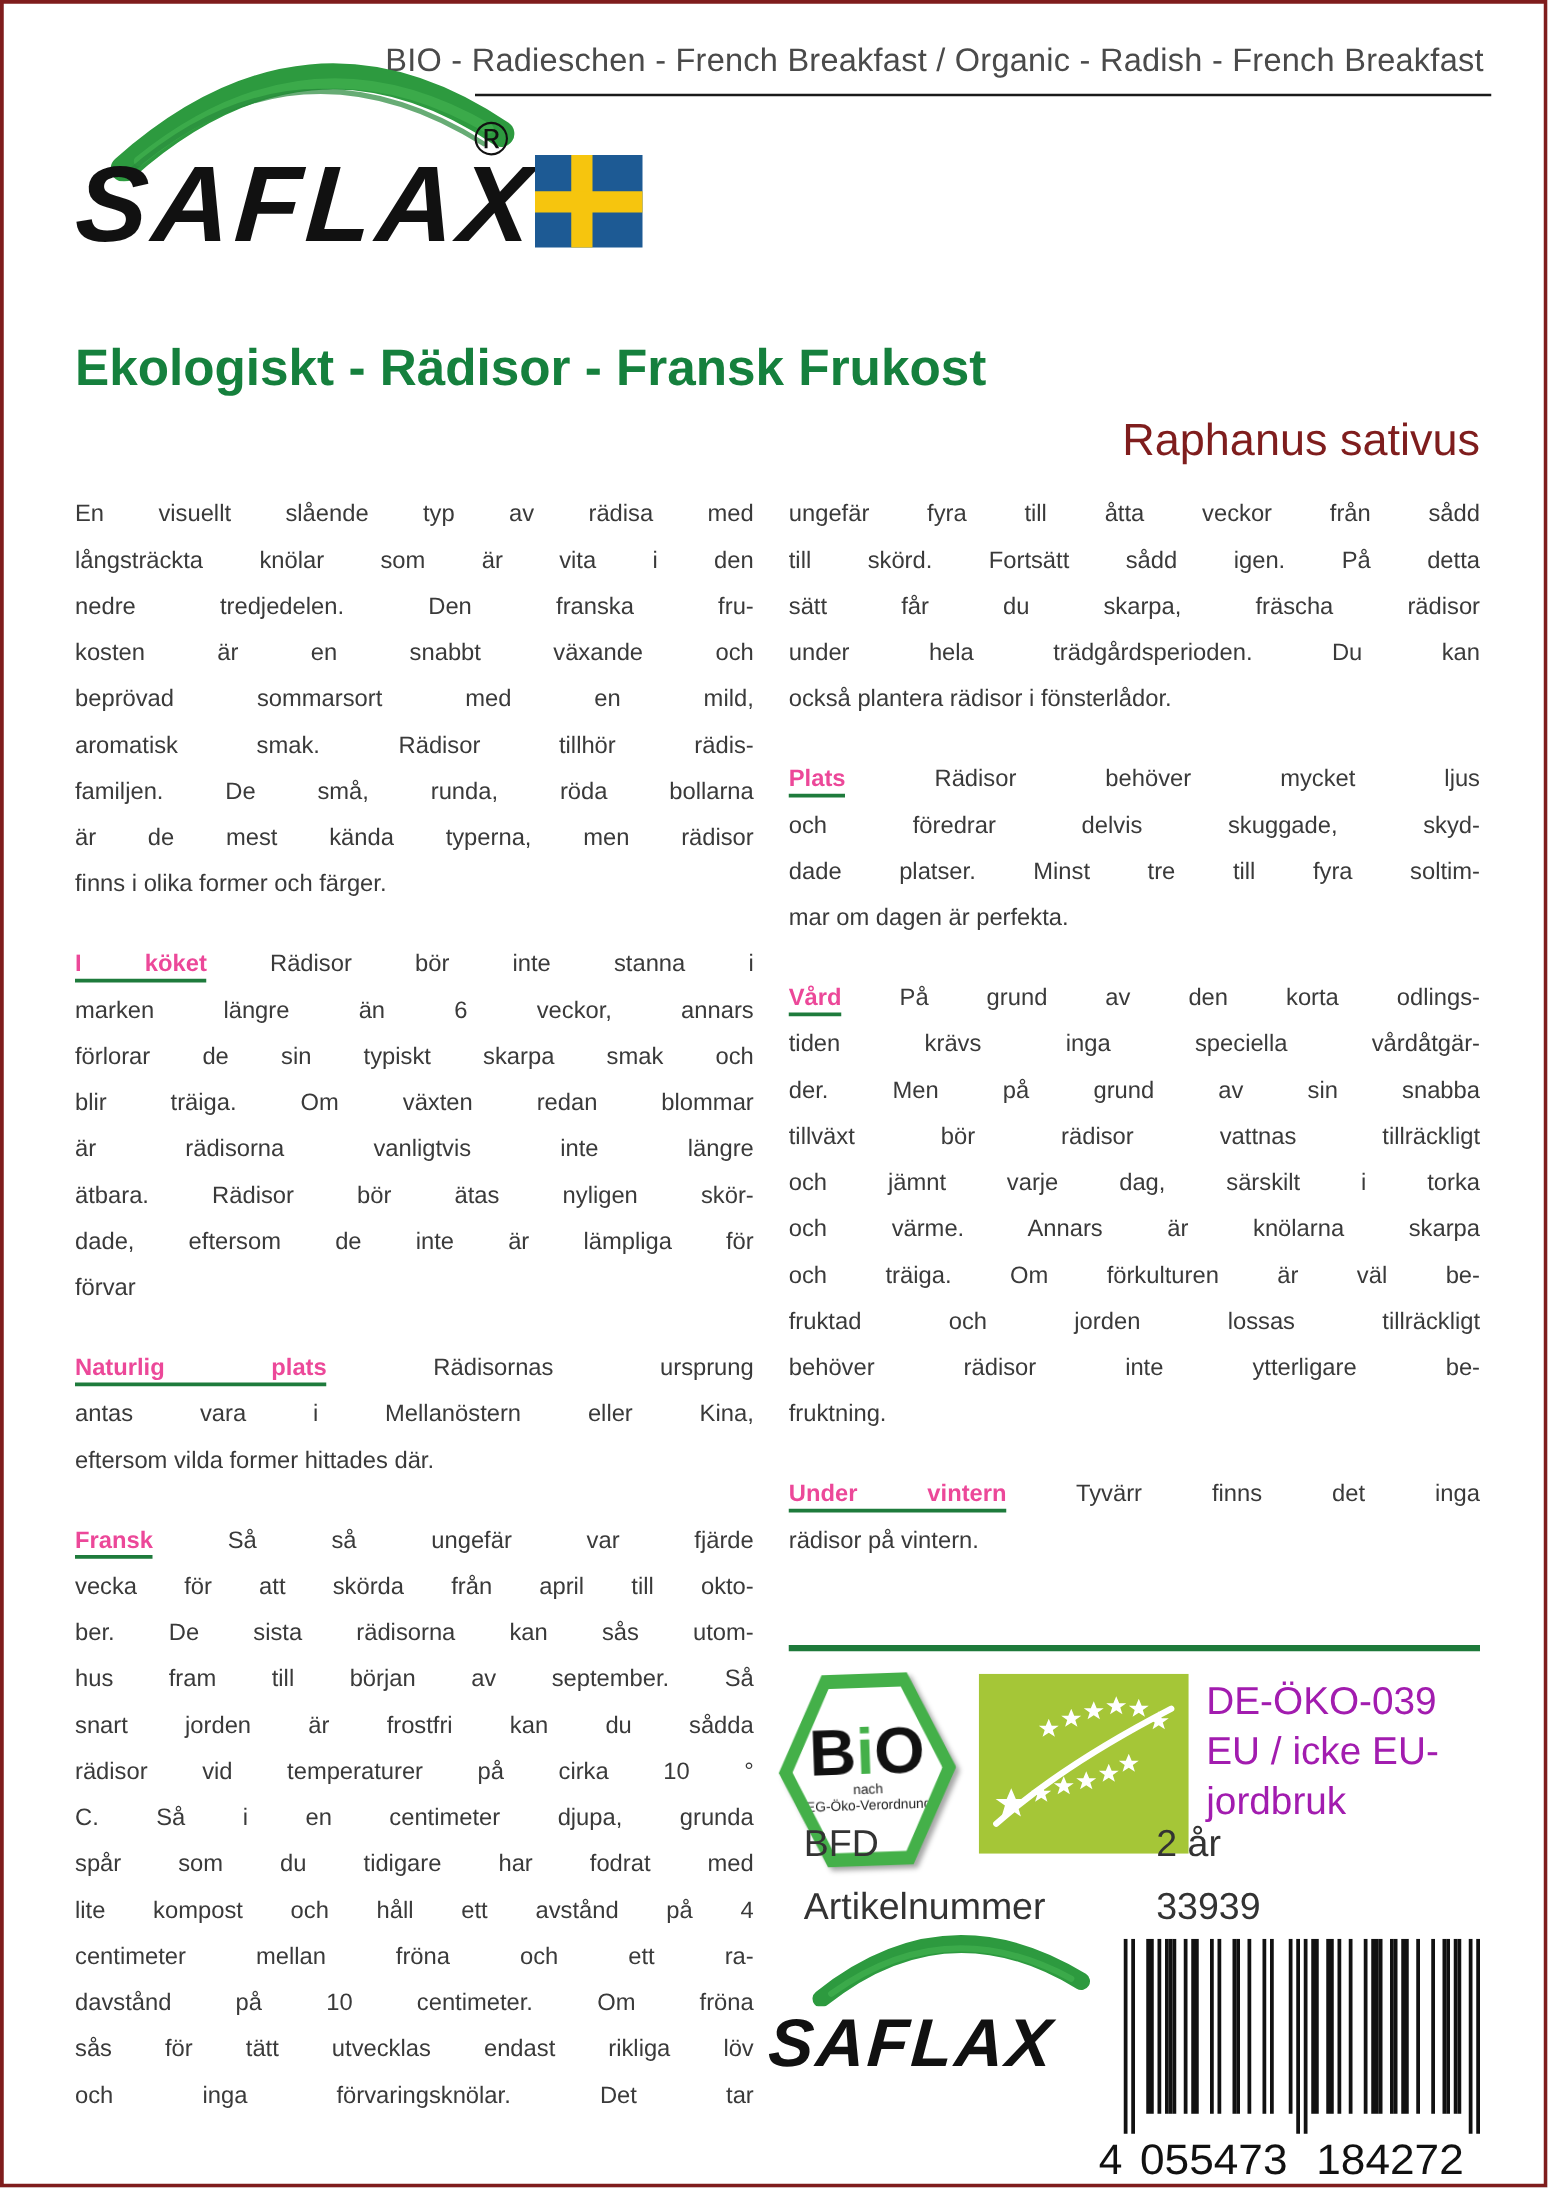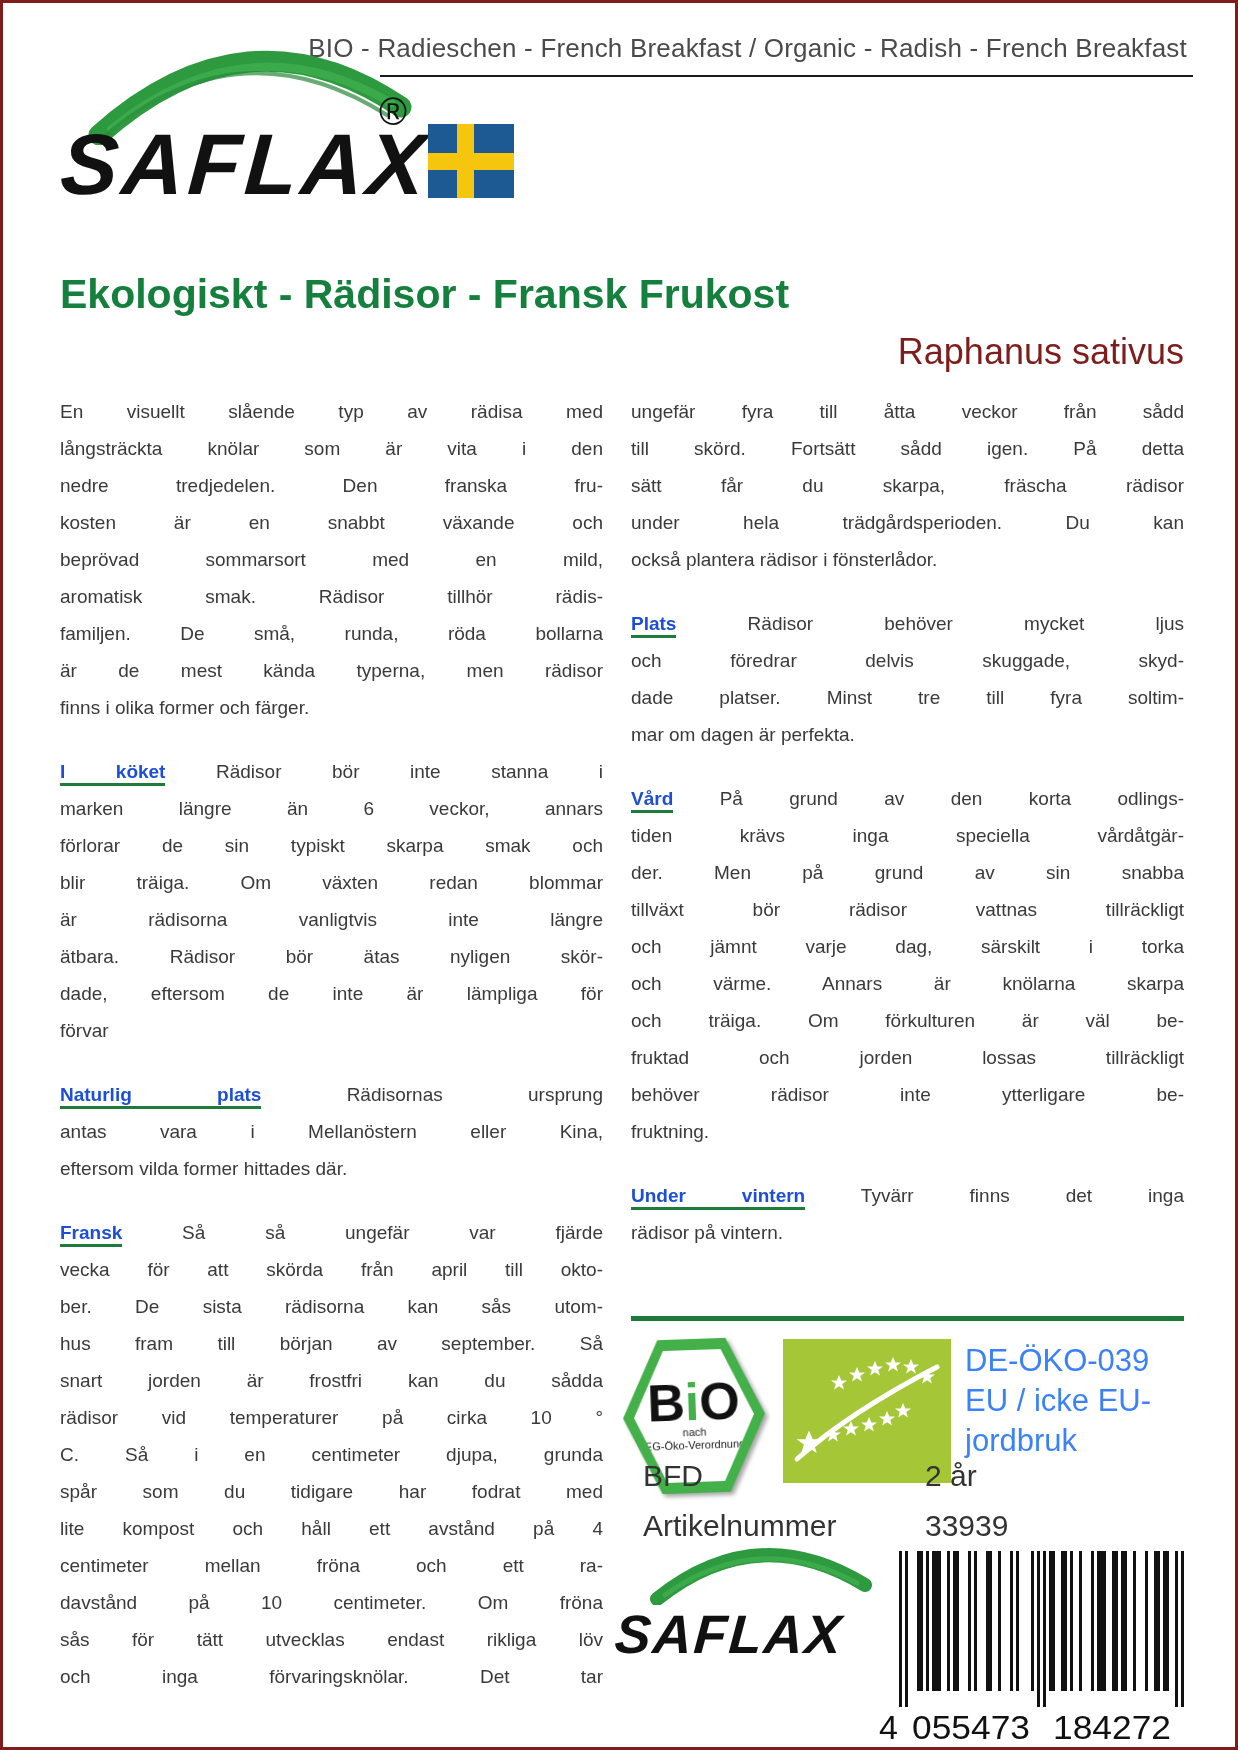--- a/index.html
+++ b/index.html
@@ -48,21 +48,21 @@
   }
 
   
   .col{position:absolute; top:390px; font-size:19px; line-height:37px; color:#3a3a3a;}
   .col-left{left:57px; width:543px;}
   .col-right{left:628px; width:553px;}
   .para + .para{margin-top:27px;}
   .bline{text-align:justify; text-align-last:justify;}
   .bline.last{text-align-last:left;}
   .shead{
-    color:#1d4ed8; font-weight:700;
+    color:#ec4899; font-weight:700;
     border-bottom:3px solid #1e7b3c; padding-bottom:1px;
   }
 
   
   .info-rule{position:absolute; left:628px; top:1313px; width:553px; height:5px; background:#1e7a3b;}
 
   .bio-seal{
     position:absolute; left:620px; top:1336px; width:142px; height:154px;
     transform:rotate(-2deg);
     filter:drop-shadow(3px 3px 2px rgba(0,0,0,0.35));
@@ -79,21 +79,21 @@
     text-align:center;
   }
   .bio-word{margin-top:28px; font-size:52px; font-weight:700; color:#111; line-height:48px;}
   .bio-word .i-green{color:#44b049;}
   .bio-sub{font-size:11px; color:#222; line-height:13px;}
 
   .eu-leaf{position:absolute; left:780px; top:1336px;}
 
   .cert-text{
     position:absolute; left:962px; top:1338px; width:230px;
-    font-size:31px; line-height:40px; color:#3b82f6;
+    font-size:31px; line-height:40px; color:#a21caf;
   }
 
   .info-rows{position:absolute; left:640px; top:1456px; width:545px; font-size:30px; color:#333;}
   .info-row{margin-bottom:16px; display:flex;}
   .info-row .lbl{width:282px;}
 
   .small-logo{position:absolute; left:612px; top:1540px; width:260px;}
   .small-logo .brand-sm{
     font-size:54px; font-weight:700; font-style:italic; letter-spacing:2px;
     color:#111; transform:skewX(-4deg); margin-top:-6px; white-space:nowrap;

